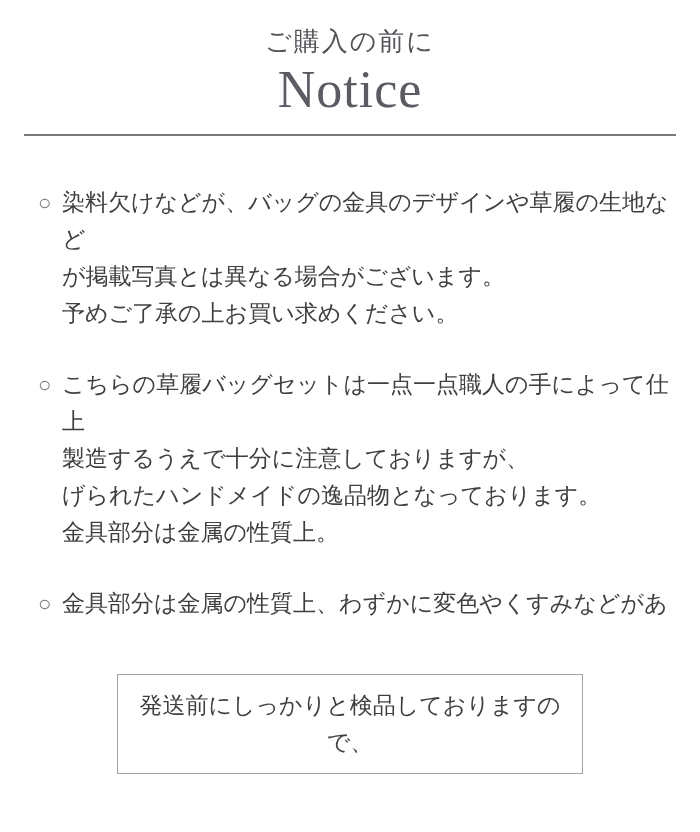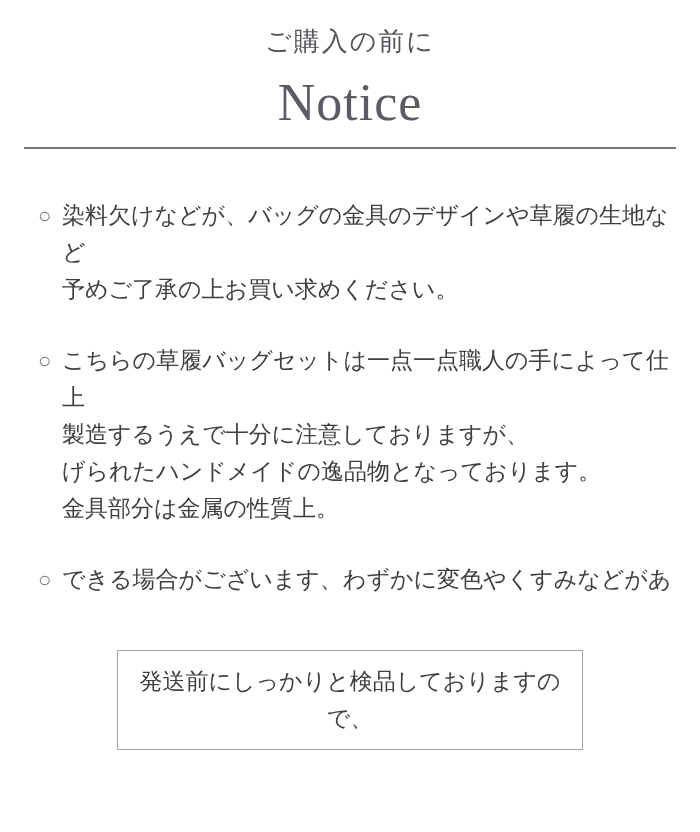--- a/index.html
+++ b/index.html
@@ -26,21 +26,21 @@
     font-size: 26px;
     color: #53535a;
     letter-spacing: 2px;
     line-height: 1.2;
   }
   .title {
     font-family: "Liberation Serif", "DejaVu Serif", serif;
     font-size: 52px;
     color: #5b5b63;
     line-height: 1.1;
-    margin-top: 17px;
+    margin-top: 4px;
     letter-spacing: 1px;
   }
   .divider {
     border: none;
     border-top: 2px solid #77787b;
     width: 652px;
     margin: 16px auto 0 auto;
   }
   .content {
     padding: 48px 20px 0 38px;
@@ -83,38 +83,39 @@
   </div>
 
   <hr class="divider">
 
   <div class="content">
 
     <div class="notice-item">
       <span class="bullet">○</span>
       <div class="notice-lines">
         <div>染料欠けなどが、バッグの金具のデザインや草履の生地など</div>
+        <div>が掲載写真とは異なる場合がございます。</div>
         <div>予めご了承の上お買い求めください。</div>
       </div>
     </div>
 
     <div class="notice-item">
       <span class="bullet">○</span>
       <div class="notice-lines">
         <div>こちらの草履バッグセットは一点一点職人の手によって仕上</div>
         <div>製造するうえで十分に注意しておりますが、</div>
         <div>げられたハンドメイドの逸品物となっております。</div>
         <div>金具部分は金属の性質上。</div>
       </div>
     </div>
 
     <div class="notice-item">
       <span class="bullet">○</span>
       <div class="notice-lines">
-        <div>できる場合がございます、わずかに変色やくすみなどがあ</div>
+        <div>金具部分は金属の性質上、わずかに変色やくすみなどがあ</div>
       </div>
     </div>
 
   </div>
 
   <div class="footer-box">
     <div>発送前にしっかりと検品しておりますので、</div>
 
   </div>
 

